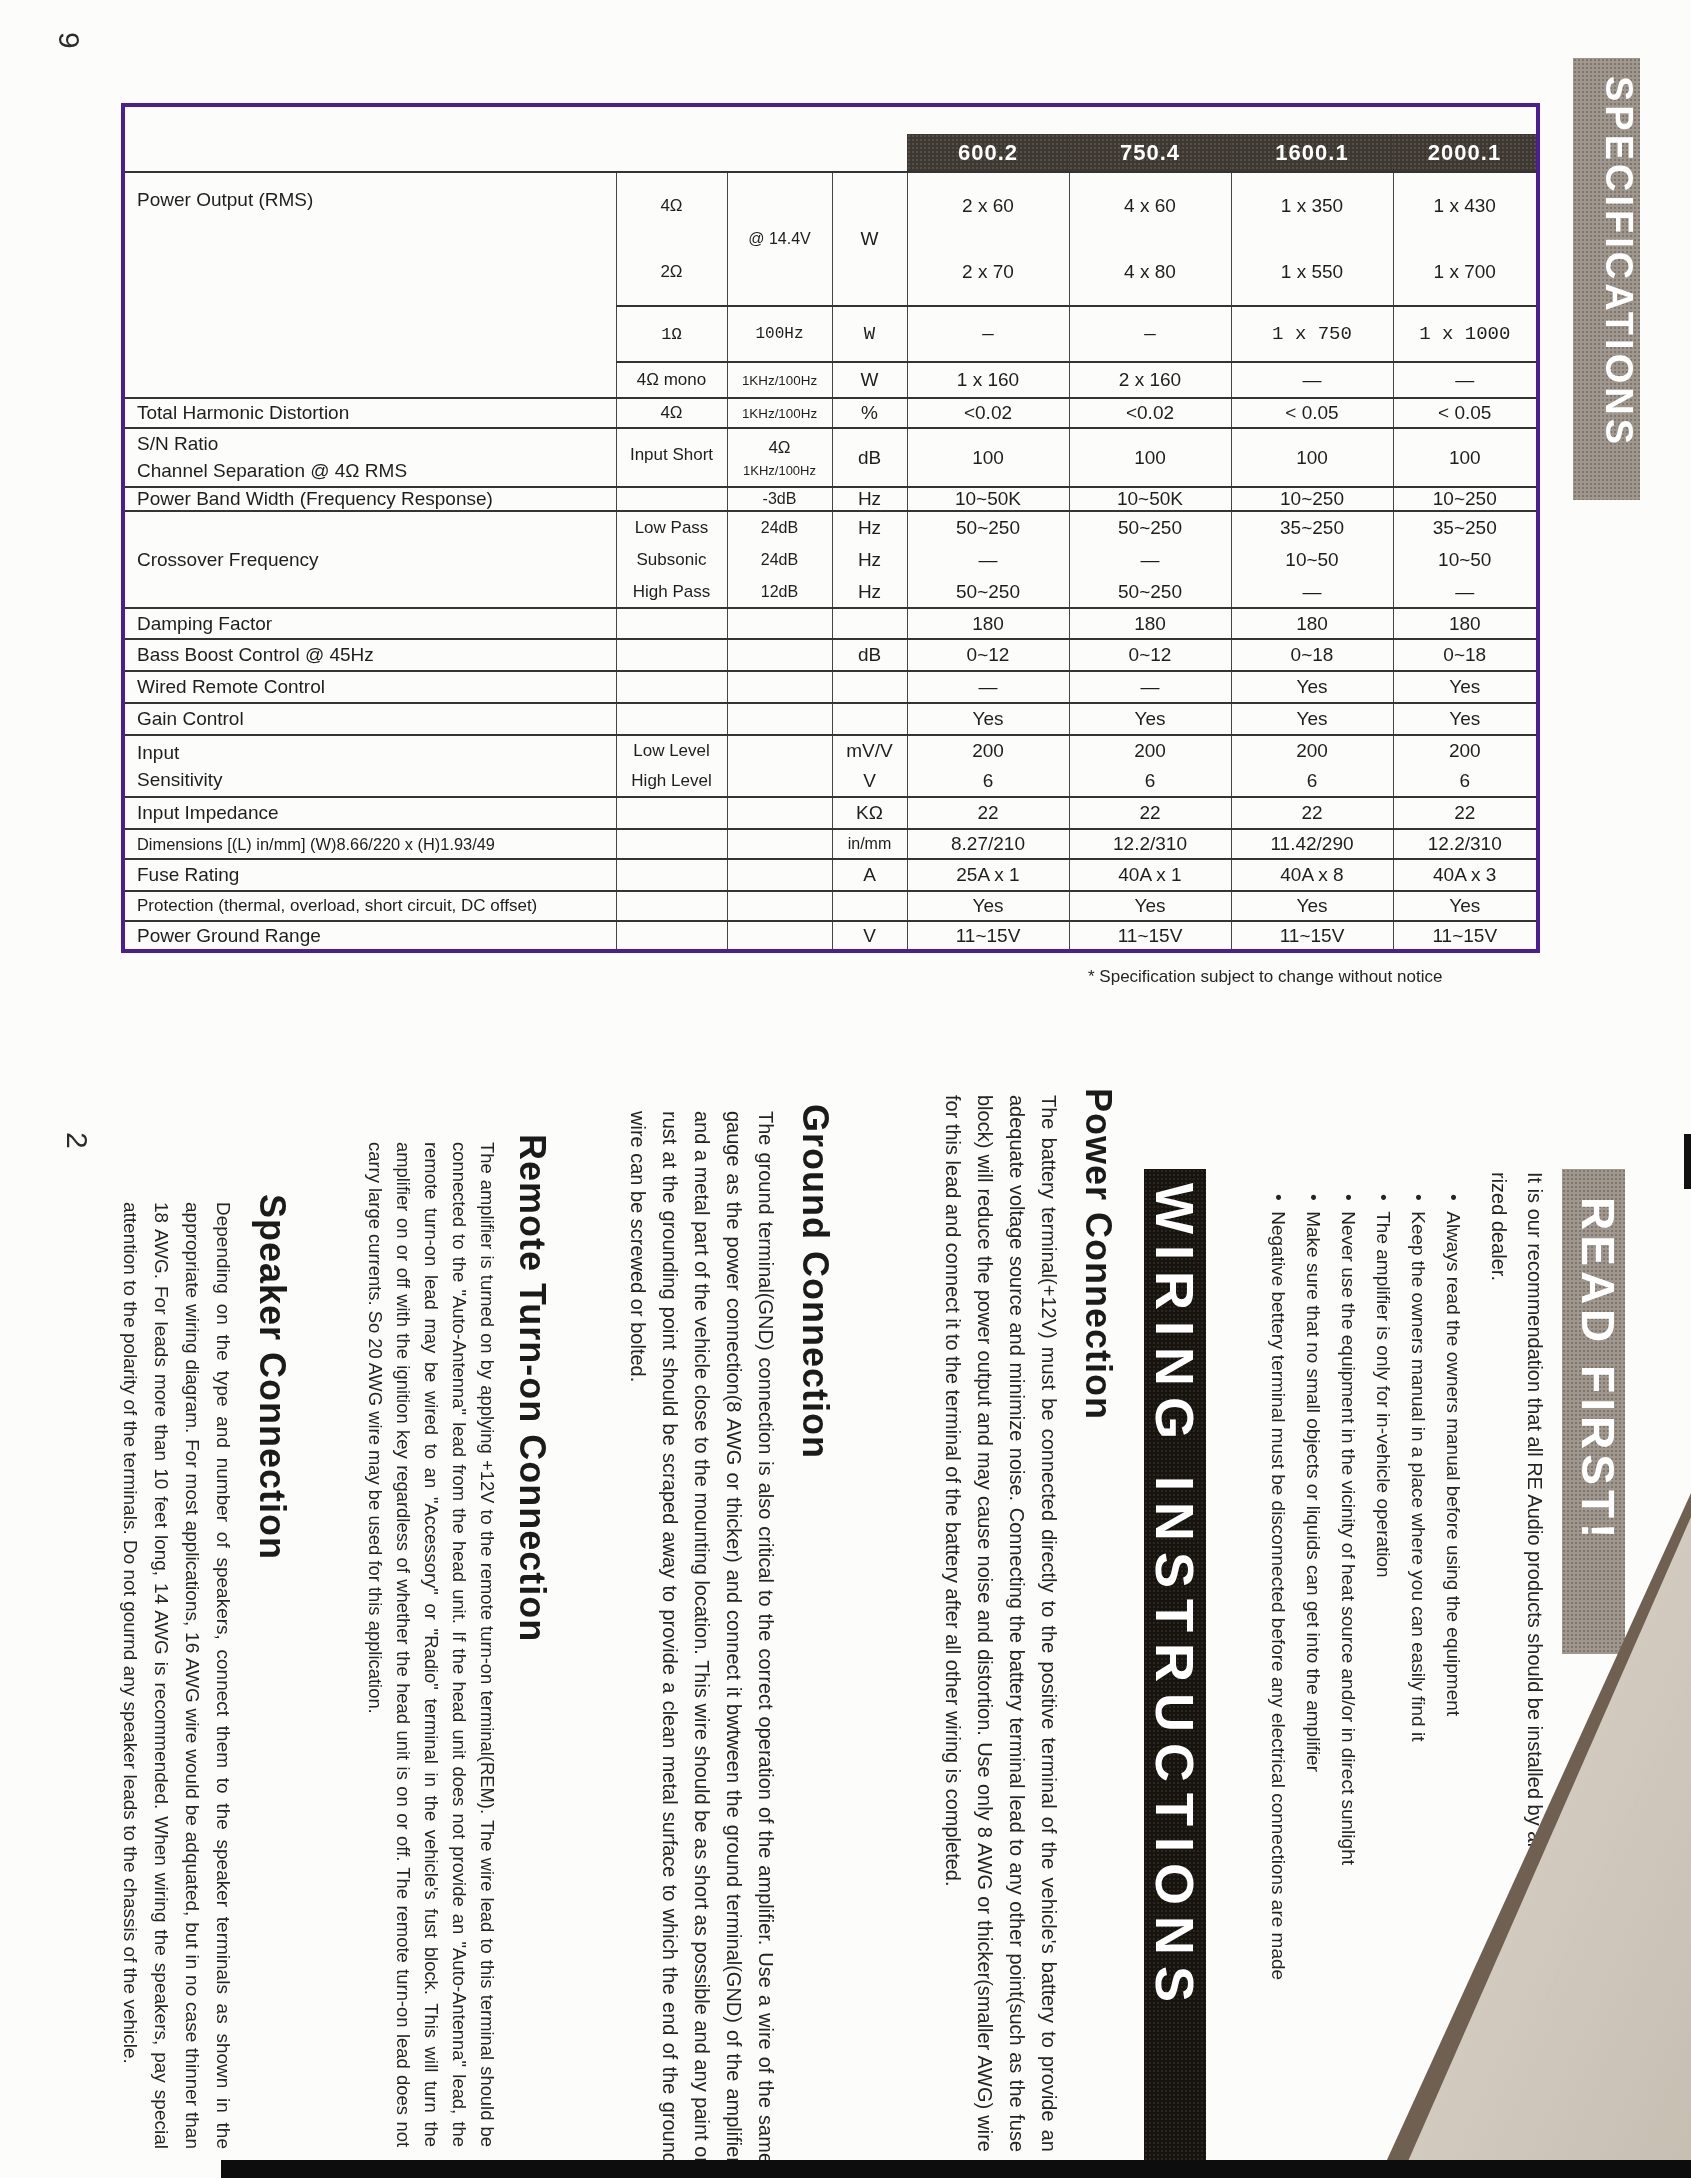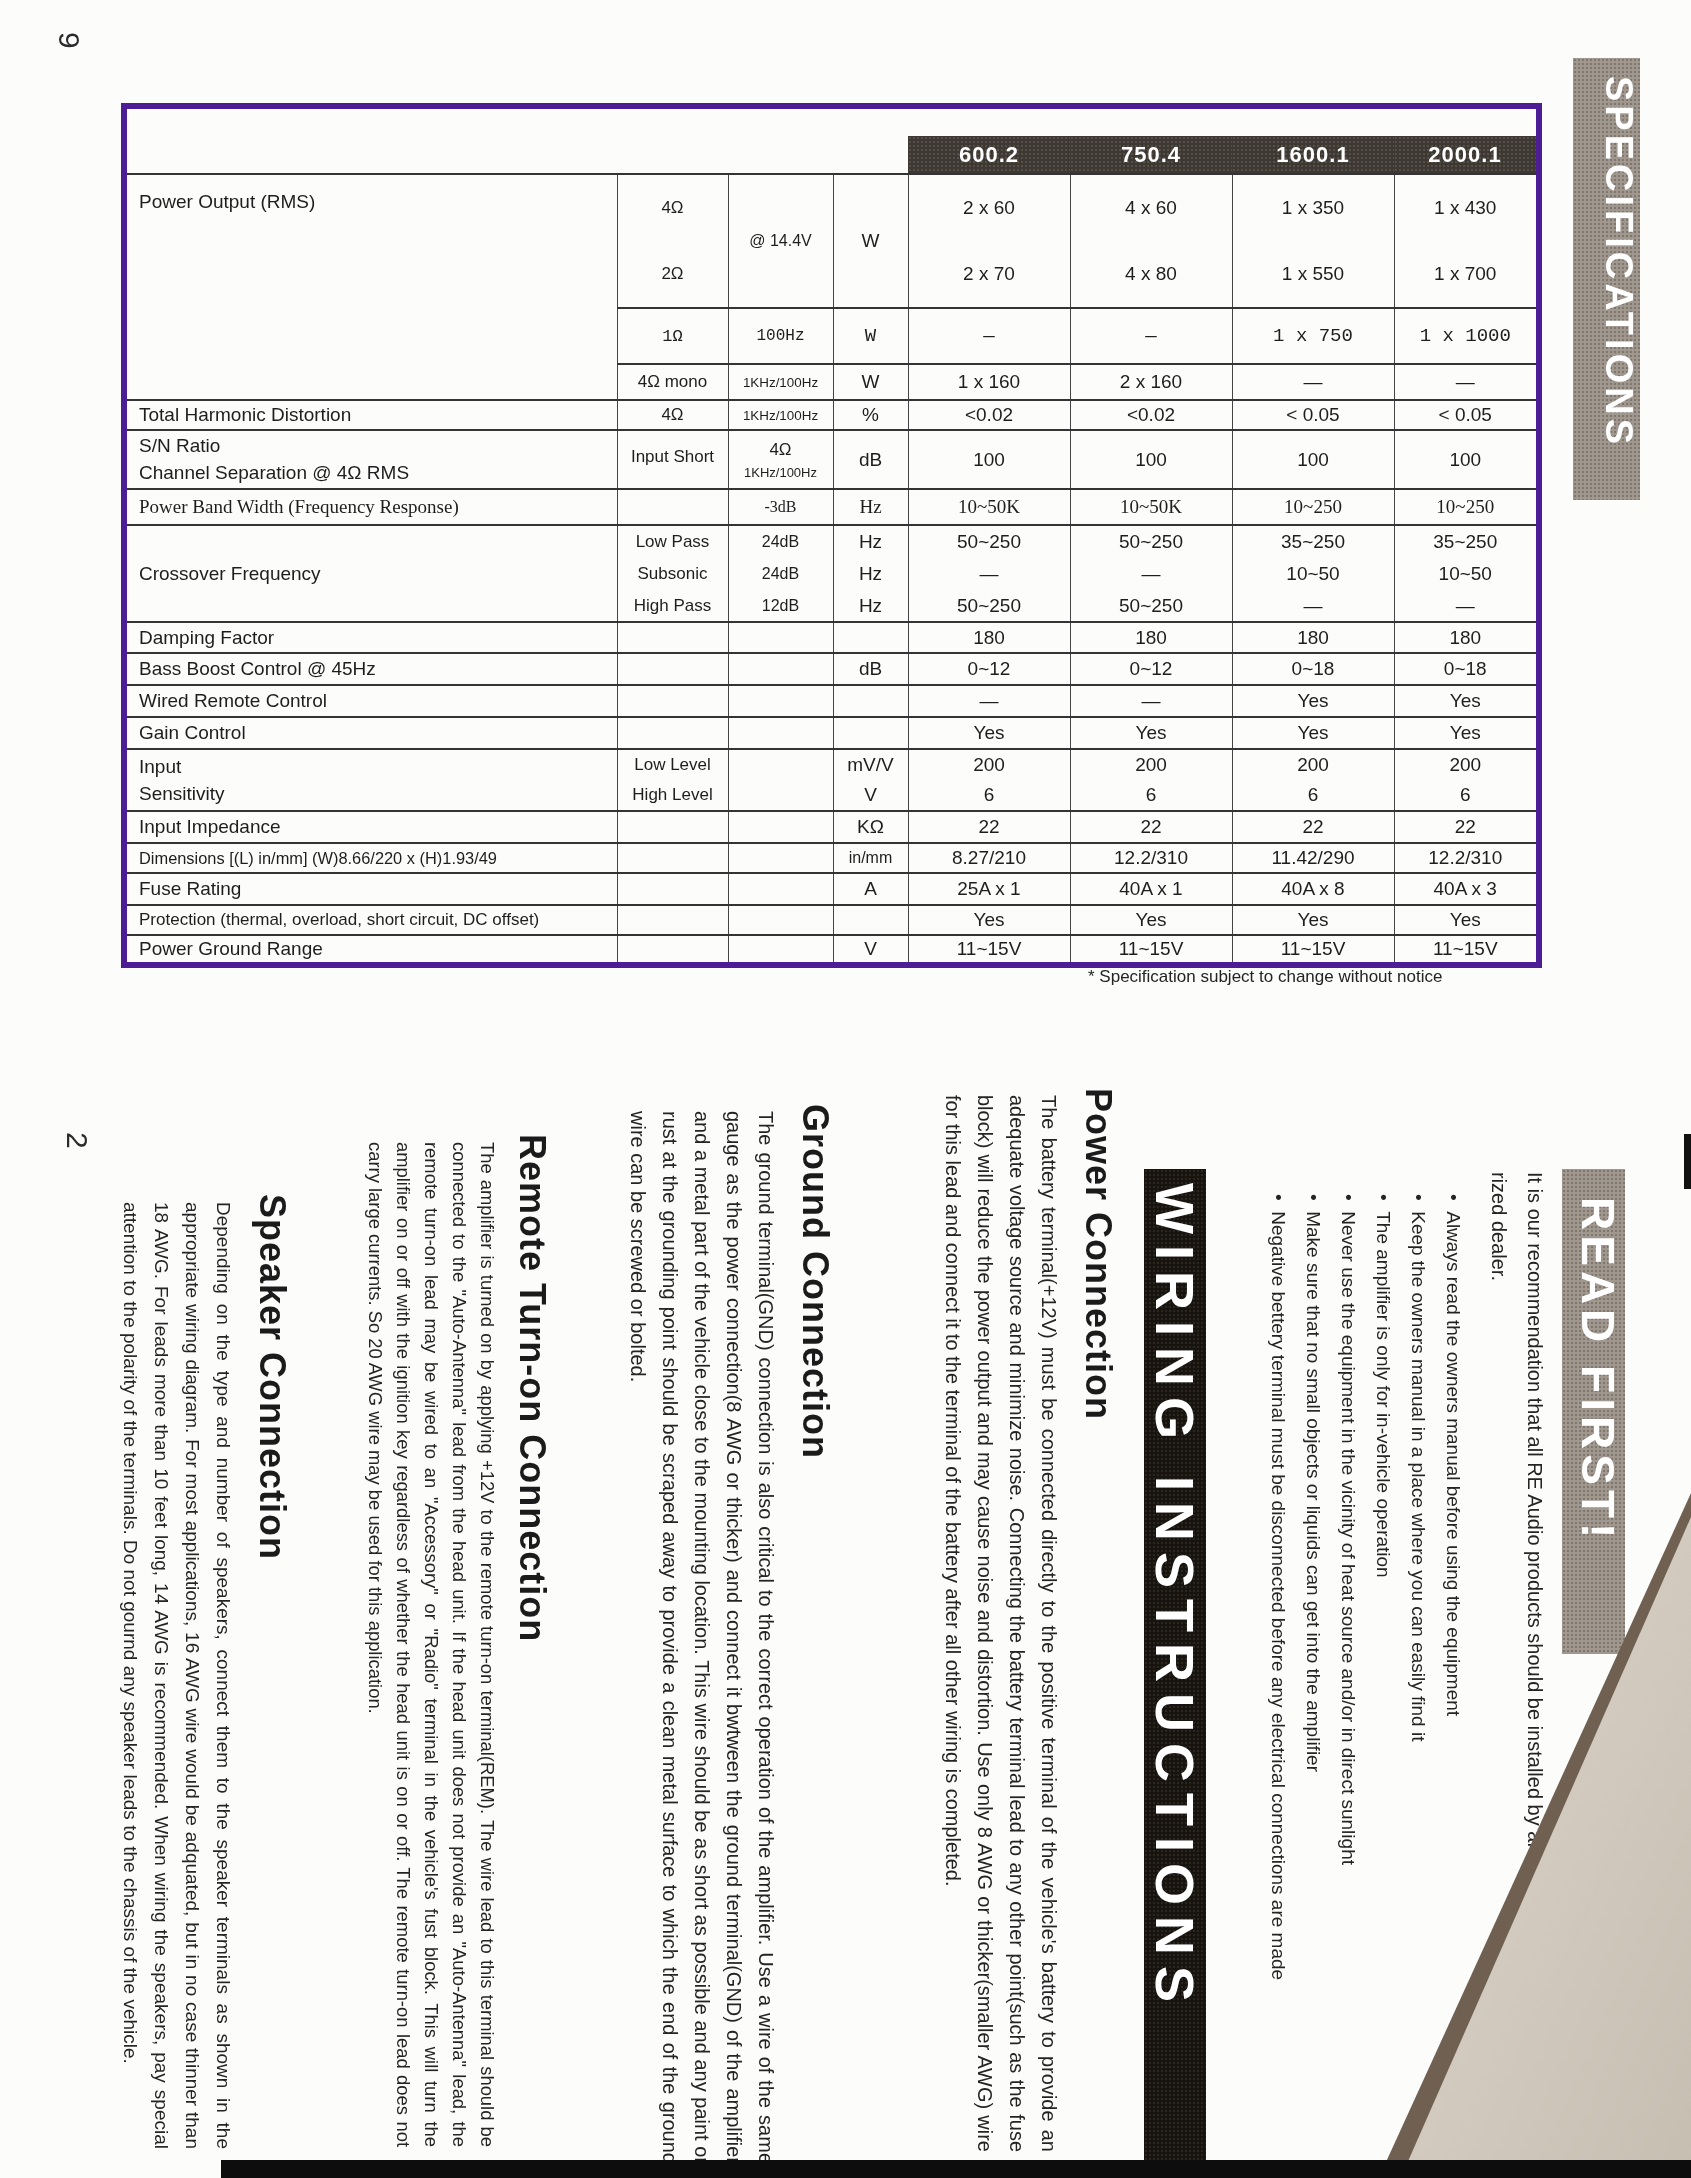--- a/index.html
+++ b/index.html
@@ -2,21 +2,21 @@
 <html><head>
 <meta charset="utf-8">
 <style>
   html,body{margin:0;padding:0;background:#e8e8e8;}
   #page{position:relative;width:1692px;height:2178px;background:#fcfcfb;overflow:hidden;
         font-family:"Liberation Sans", sans-serif;color:#1e1e1e;}
 
   
   #spec-table{position:absolute;left:121px;top:103px;width:1416px;
               border-collapse:collapse;table-layout:fixed;
-              border:6px solid #4c1d95;}
+              border:4px solid #4c1d95;}
   #spec-table td{border-left:1px solid #454545;border-top:2px solid #343434;
                  text-align:center;vertical-align:middle;font-size:19px;
                  padding:0 4px;overflow:hidden;}
   #spec-table tr.nb td{border-top:none;}
   #spec-table td.name{text-align:left;padding-left:12px;}
   #spec-table td.v-top{vertical-align:top;padding-top:16px;}
   #spec-table td.s1{font-size:17px;}
   #spec-table td.s2{font-size:16px;}
   #spec-table td.xs{font-size:13.4px;}
   #spec-table td.dim{font-size:16.4px;}
@@ -165,21 +165,21 @@
               <div>4Ω</div>
               <div>1KHz/100Hz</div>
             </div>
           </td>
           <td>dB</td>
           <td>100</td>
           <td>100</td>
           <td>100</td>
           <td>100</td>
         </tr>
-        <tr style="height: 36px; font-family: Liberation Serif, serif;">
+        <tr style="height: 24px;">
           <td class="name">Power Band Width (Frequency Response)</td>
           <td></td>
           <td class="s2">-3dB</td>
           <td>Hz</td>
           <td>10~50K</td>
           <td>10~50K</td>
           <td>10~250</td>
           <td>10~250</td>
         </tr>
         <tr style="height: 33px;">

